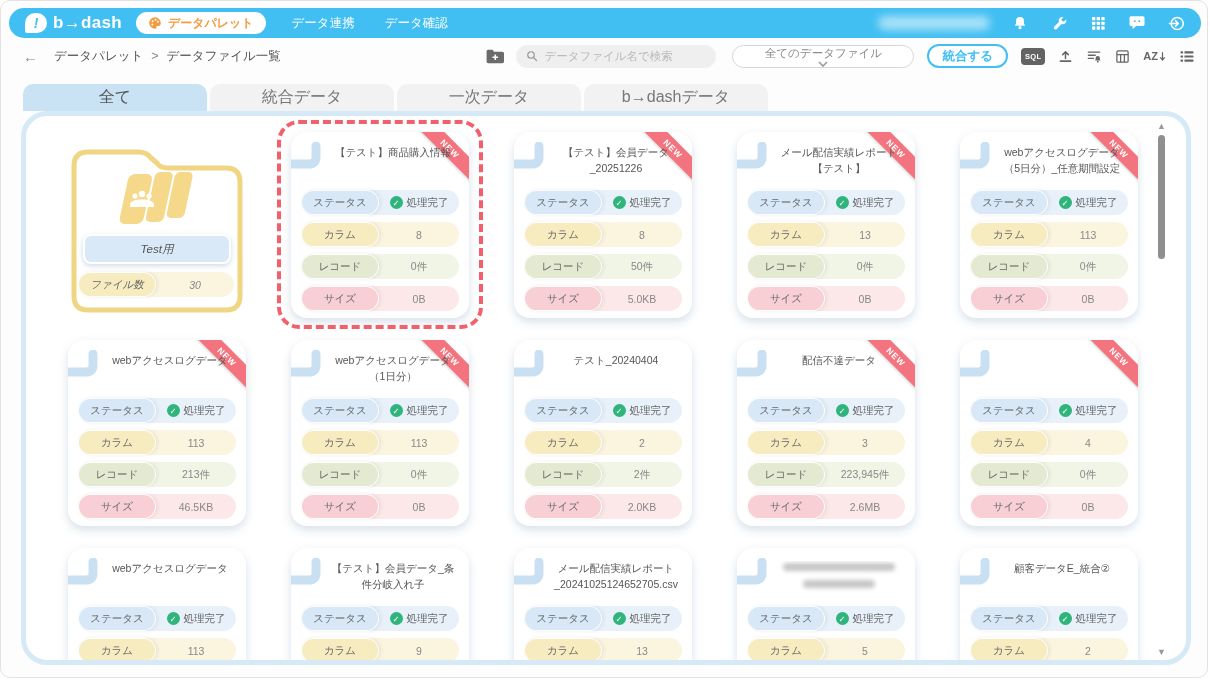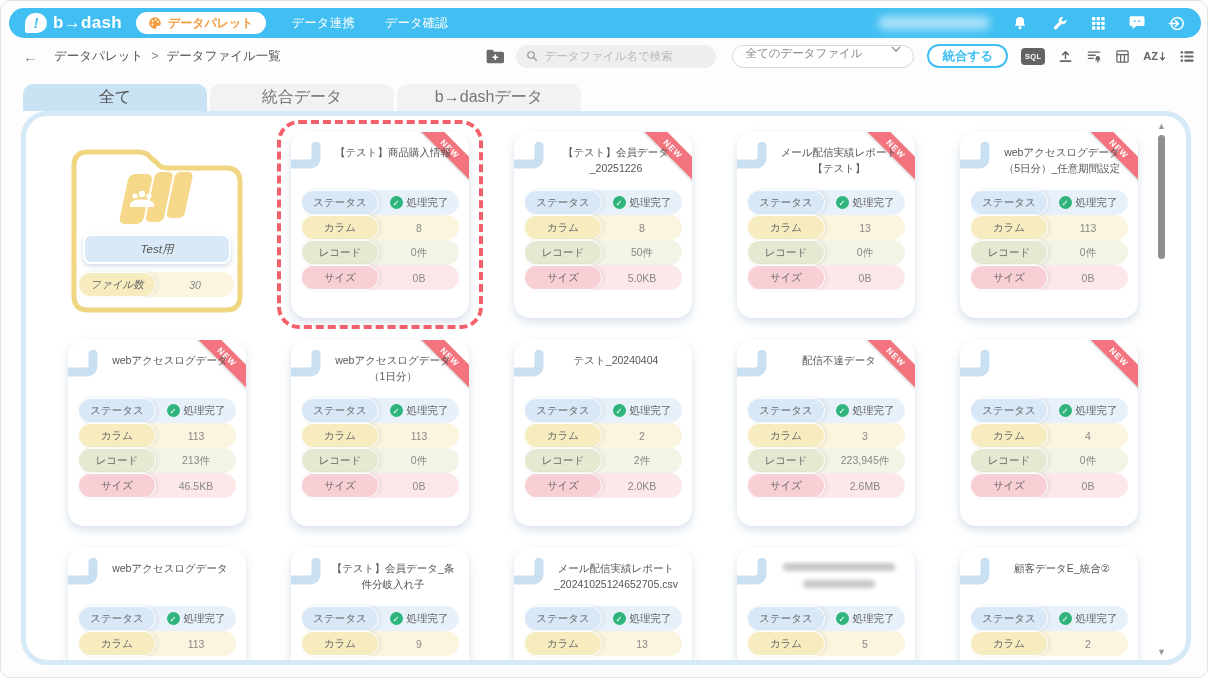--- a/index.html
+++ b/index.html
@@ -21,21 +21,21 @@
 
   
   .toolbar { position:absolute; top:41px; left:10px; width:1190px; height:28px; display:flex; align-items:center; }
   .back { margin-left:12px; color:#888; font-size:15px; cursor:pointer; }
   .crumbs { margin-left:16px; display:flex; gap:8px; font-size:12.5px; color:#555; align-items:center; }
   .crumbs .sep { color:#888; }
   .sp { flex:1; }
   .searchbox { width:200px; height:23px; background:#EFEFEF; border-radius:12px; display:flex; align-items:center; gap:6px; padding:0 10px; margin-left:12px; }
   .searchbox input { border:none; outline:none; background:transparent; font-size:11.5px; color:#777; width:150px; font-family:inherit; }
   .searchbox input::placeholder { color:#b9b9b9; }
-  .dropdown { width:182px; height:23px; border:1px solid #d7d7d7; background:#fff; border-radius:12px; display:flex; align-items:flex-start; justify-content:space-between; padding:0 12px; margin-left:16px; font-size:11.5px; color:#888; cursor:pointer; }
+  .dropdown { width:182px; height:23px; border:1px solid #d7d7d7; background:#fff; border-radius:12px; display:flex; align-items:center; justify-content:space-between; padding:0 12px; margin-left:16px; font-size:11.5px; color:#888; cursor:pointer;flex-direction:column; }
   .btn-integrate { margin-left:13px; height:24px; background:#fff; border:2px solid #3FBFF2; color:#3FBFF2; font-weight:bold; font-size:12.5px; border-radius:13px; padding:0 13px; cursor:pointer; font-family:Liberation Serif, serif; }
   .tool-icons { display:flex; align-items:center; gap:13px; margin-left:13px; margin-right:6px; color:#666; }
   .tool-icons > div { cursor:pointer; display:flex; align-items:center; }
   .sql-badge { background:#636363; color:#fff; font-size:7.5px; font-weight:bold; border-radius:4px; padding:4px 4px; letter-spacing:.3px; }
   .az { font-size:11px; font-weight:bold; color:#666; letter-spacing:0px; }
 
   
   .tabs { position:absolute; top:83px; left:22px; display:flex; gap:3px; }
   .tab { width:184px; height:27px; background:#F2F2F2; color:#777; border-radius:10px 10px 0 0; display:flex; align-items:center; justify-content:center; font-size:16px; cursor:pointer; }
   .tab.active { background:#C9E2F4; color:#555; }
@@ -43,21 +43,21 @@
   
   .panel { position:absolute; top:110px; left:20px; width:1170px; height:554px; background:#fff; border:5px solid #D6E9F7; border-radius:26px; overflow:hidden; }
   .grid { display:grid; grid-template-columns:repeat(5,178px); grid-auto-rows:186px; column-gap:45px; row-gap:22px; padding:16px 0 0 42px; }
 
   
   .card { position:relative; width:178px; height:186px; }
   .file-card .clip { position:absolute; inset:0; background:#fff; border-radius:16px; overflow:hidden; box-shadow:0 4px 10px rgba(110,145,180,.28); }
   .fold { position:absolute; top:10px; left:0; }
   .file-title { position:absolute; top:13px; left:38px; right:12px; font-size:10.5px; color:#555; text-align:center; line-height:1.5; max-height:34px; overflow:hidden; }
   .ribbon { position:absolute; top:9px; right:-24px; width:86px; transform:rotate(45deg); background:#F3747E; color:#fff; font-size:8.5px; font-weight:bold; letter-spacing:1px; text-align:center; padding:3px 0; box-shadow:0 1px 3px rgba(0,0,0,.18); }
-  .rows { position:absolute; top:58px; left:10px; right:10px; display:flex; flex-direction:column; }
+  .rows { position:absolute; top:58px; left:10px; right:10px; display:flex; flex-direction:column; gap:7px; }
   .row { height:25px; border-radius:13px; display:flex; align-items:center; }
   .lbl { width:78px; height:25px; border-radius:13px; display:flex; align-items:center; justify-content:center; font-size:10.5px; color:#666; border:1.5px solid rgba(255,255,255,.95); box-shadow:2px 0 4px rgba(0,0,0,.07); }
   .val { flex:1; text-align:center; font-size:10.5px; color:#888; display:flex; align-items:center; justify-content:center; gap:4px; }
   .r-status { background:#E8F1FA; } .r-status .lbl { background:#D8E8F6; } .r-status .val { color:#666; }
   .r-col    { background:#FBF5DF; } .r-col .lbl    { background:#F6ECC0; }
   .r-rec    { background:#F1F5E5; } .r-rec .lbl    { background:#E3EAD1; }
   .r-size   { background:#FCE7E9; } .r-size .lbl   { background:#F7CFD4; }
   .check { width:13px; height:13px; border-radius:50%; background:#2FB47C; color:#fff; font-size:8.5px; font-weight:bold; display:inline-flex; align-items:center; justify-content:center; }
   .highlight-ring { position:absolute; top:-12px; left:-14px; right:-14px; bottom:-11px; border:4px dashed #F2606C; border-radius:22px; pointer-events:none; }
   .redact-bar { display:inline-block; width:112px; height:8px; background:#c6c6c6; border-radius:4px; filter:blur(2px); margin:2px 0; }
@@ -212,20 +212,21 @@
               <rect x="8" y="14.6" width="14" height="3.4" rx="1"></rect>
             </g>
           </svg>
       </div>
     </div>
   </div>
 
   <div class="tabs">
     <div class="tab active">全て</div>
     <div class="tab">統合データ</div>
+    <div class="tab">一次データ</div>
     <div class="tab">b→dashデータ</div>
   </div>
 
   <div class="panel">
     <div class="grid">
 
       <div class="card folder-card">
         <svg width="178" height="186" viewBox="0 0 178 186" style="position:absolute;inset:0;">
           <path d="M 100,36 H 158 Q 172,36 172,50 V 164 Q 172,178 158,178 H 20 Q 6,178 6,164 V 34 Q 6,20 20,20 H 70 Q 79,20 83,26 L 89,31 Q 92,36 100,36 Z" fill="#ffffff" stroke="#F0D683" stroke-width="5" stroke-linejoin="round"></path>
         </svg>

